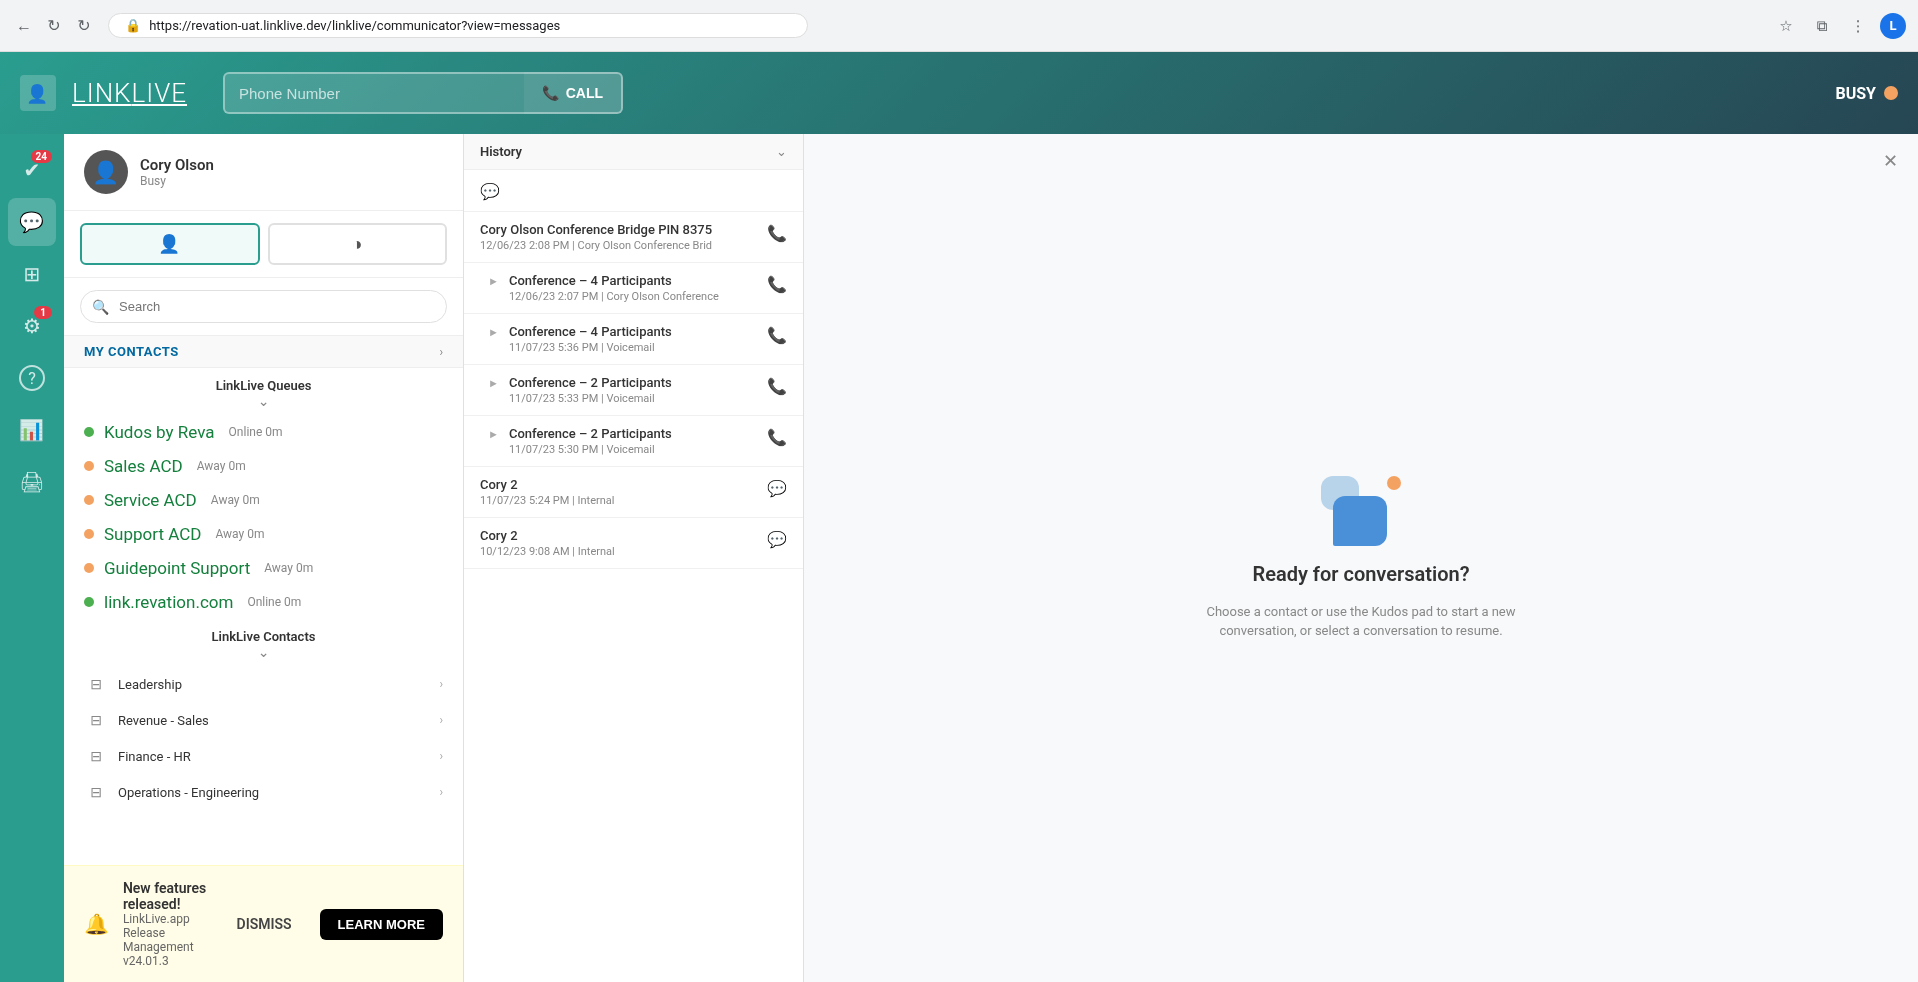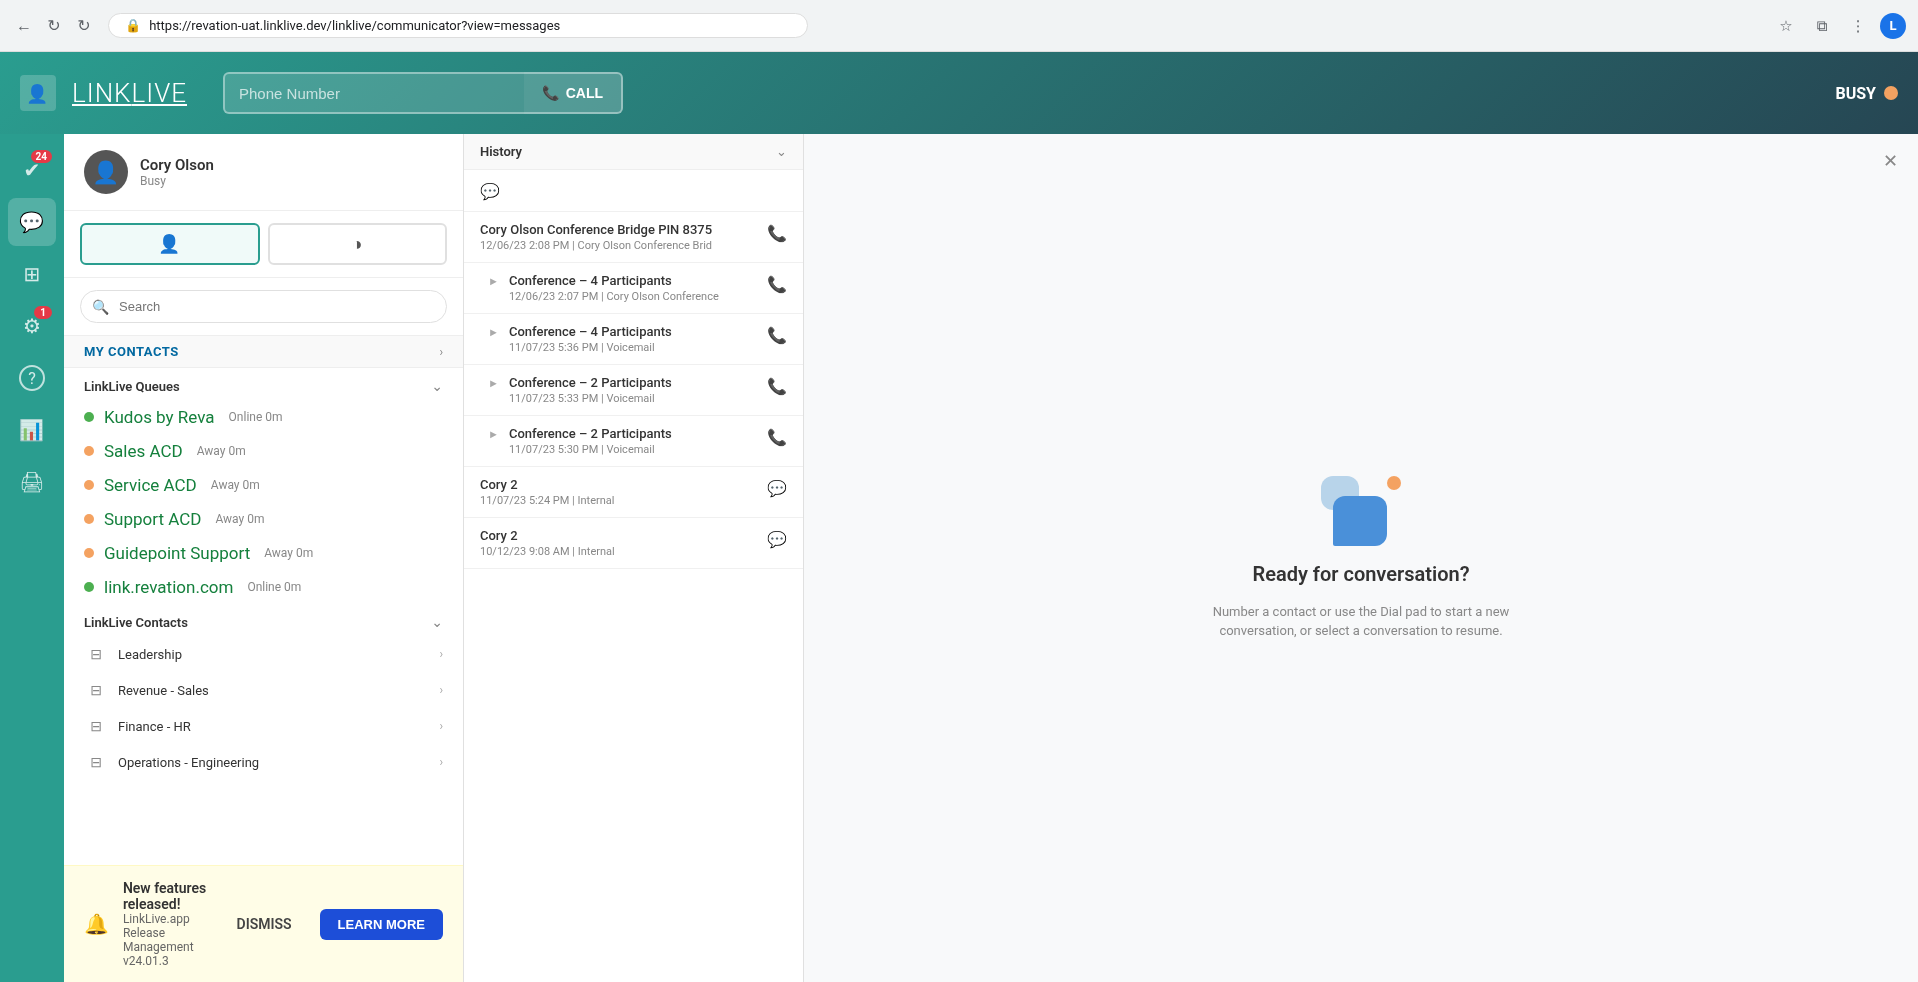--- a/index.html
+++ b/index.html
@@ -58,41 +58,41 @@
     .search-bar input { width: 100%; height: 33px; border: 1px solid #e0e0e0; border-radius: 20px; padding: 0 16px 0 38px; font-size: 13px; outline: none; color: #333; }
     .search-icon { position: absolute; left: 12px; top: 50%; transform: translateY(-50%); color: #aaa; font-size: 14px; }
 
     
     .section-header { display: flex; justify-content: space-between; align-items: center; padding: 8px 20px; background: #f9f9f9; border-top: 1px solid #eee; border-bottom: 1px solid #eee; cursor: pointer; }
     .section-header-title { font-size: 13px; font-weight: 700; color: #0369a1; letter-spacing: 0.5px; }
     .section-chevron { color: #888; font-size: 12px; }
 
     
     .queues-section { overflow-y: auto; flex: 1; }
-    .subsection-header { display: flex; justify-content: space-between; align-items: center; padding: 10px 20px 6px; cursor: pointer; }
+    .subsection-header { display: flex; justify-content: space-between; align-items: center; padding: 10px 20px 6px; cursor: pointer; flex-direction: column; }
     .subsection-title { font-size: 13px; font-weight: 600; color: #333; }
     .queue-item { display: flex; align-items: center; gap: 10px; padding: 7px 20px; cursor: pointer; }
     .status-dot { width: 10px; height: 10px; border-radius: 50%; flex-shrink: 0; }
     .dot-green { background: #4caf50; }
     .dot-orange { background: #f4a261; }
     .queue-name { font-size: 17px; color: #15803d; }
     .queue-status { font-size: 12px; color: #888; margin-left: 4px; }
     .contact-group-item { display: flex; align-items: center; gap: 10px; padding: 8px 20px; cursor: pointer; }
     .group-icon { width: 24px; height: 20px; display: flex; align-items: center; justify-content: center; color: #888; font-size: 14px; flex-shrink: 0; }
     .group-name { font-size: 13px; color: #333; flex: 1; }
     .group-chevron { color: #aaa; font-size: 12px; }
 
     
     .notification-bar { background: #fffde7; border-top: 1px solid #fff9c4; padding: 14px 20px; display: flex; align-items: center; gap: 14px; flex-shrink: 0; position: relative; }
     .notif-bell { color: #f4a261; font-size: 20px; }
     .notif-text { flex: 1; }
     .notif-title { font-size: 14px; font-weight: 600; color: #333; }
     .notif-subtitle { font-size: 12px; color: #666; }
     .notif-dismiss { font-size: 14px; font-weight: 600; color: #444; cursor: pointer; padding: 6px 14px; }
-    .notif-learn { background: #1d4ed8; color: white; font-size: 13px; font-weight: 700; padding: 8px 18px; border-radius: 6px; cursor: pointer; border: none; white-space: nowrap; }
+    .notif-learn { background: #000000; color: white; font-size: 13px; font-weight: 700; padding: 8px 18px; border-radius: 6px; cursor: pointer; border: none; white-space: nowrap; }
 
     
     .history-panel { width: 340px; background: white; border-right: 1px solid #e0e0e0; display: flex; flex-direction: column; flex-shrink: 0; overflow: hidden; }
     .start-conv-section { padding: 16px 20px; border-bottom: 1px solid #eee; }
     .start-conv-title { font-size: 16px; font-weight: 600; color: #333; margin-bottom: 4px; }
     .start-conv-sub { font-size: 12px; color: #888; }
 
     .history-section-header { display: flex; justify-content: space-between; align-items: center; padding: 10px 16px; background: #f9f9f9; border-bottom: 1px solid #eee; }
     .history-section-title { font-size: 13px; font-weight: 600; color: #333; }
 
@@ -379,18 +379,18 @@
       <button class="close-btn">
         <span>✕</span>
       </button>
       <div class="ready-illustration">
         <div class="chat-bubbles">
           <div class="bubble-secondary"></div>
           <div class="bubble-dot"></div>
           <div class="bubble-main"></div>
         </div>
         <div class="ready-title">Ready for conversation?</div>
-        <div class="ready-sub">Number a contact or use the Dial pad to start a new conversation, or select a conversation to resume.</div>
+        <div class="ready-sub">Choose a contact or use the Kudos pad to start a new conversation, or select a conversation to resume.</div>
       </div>
     </div>
 
   </div>
 </div>
 
 </body></html>

